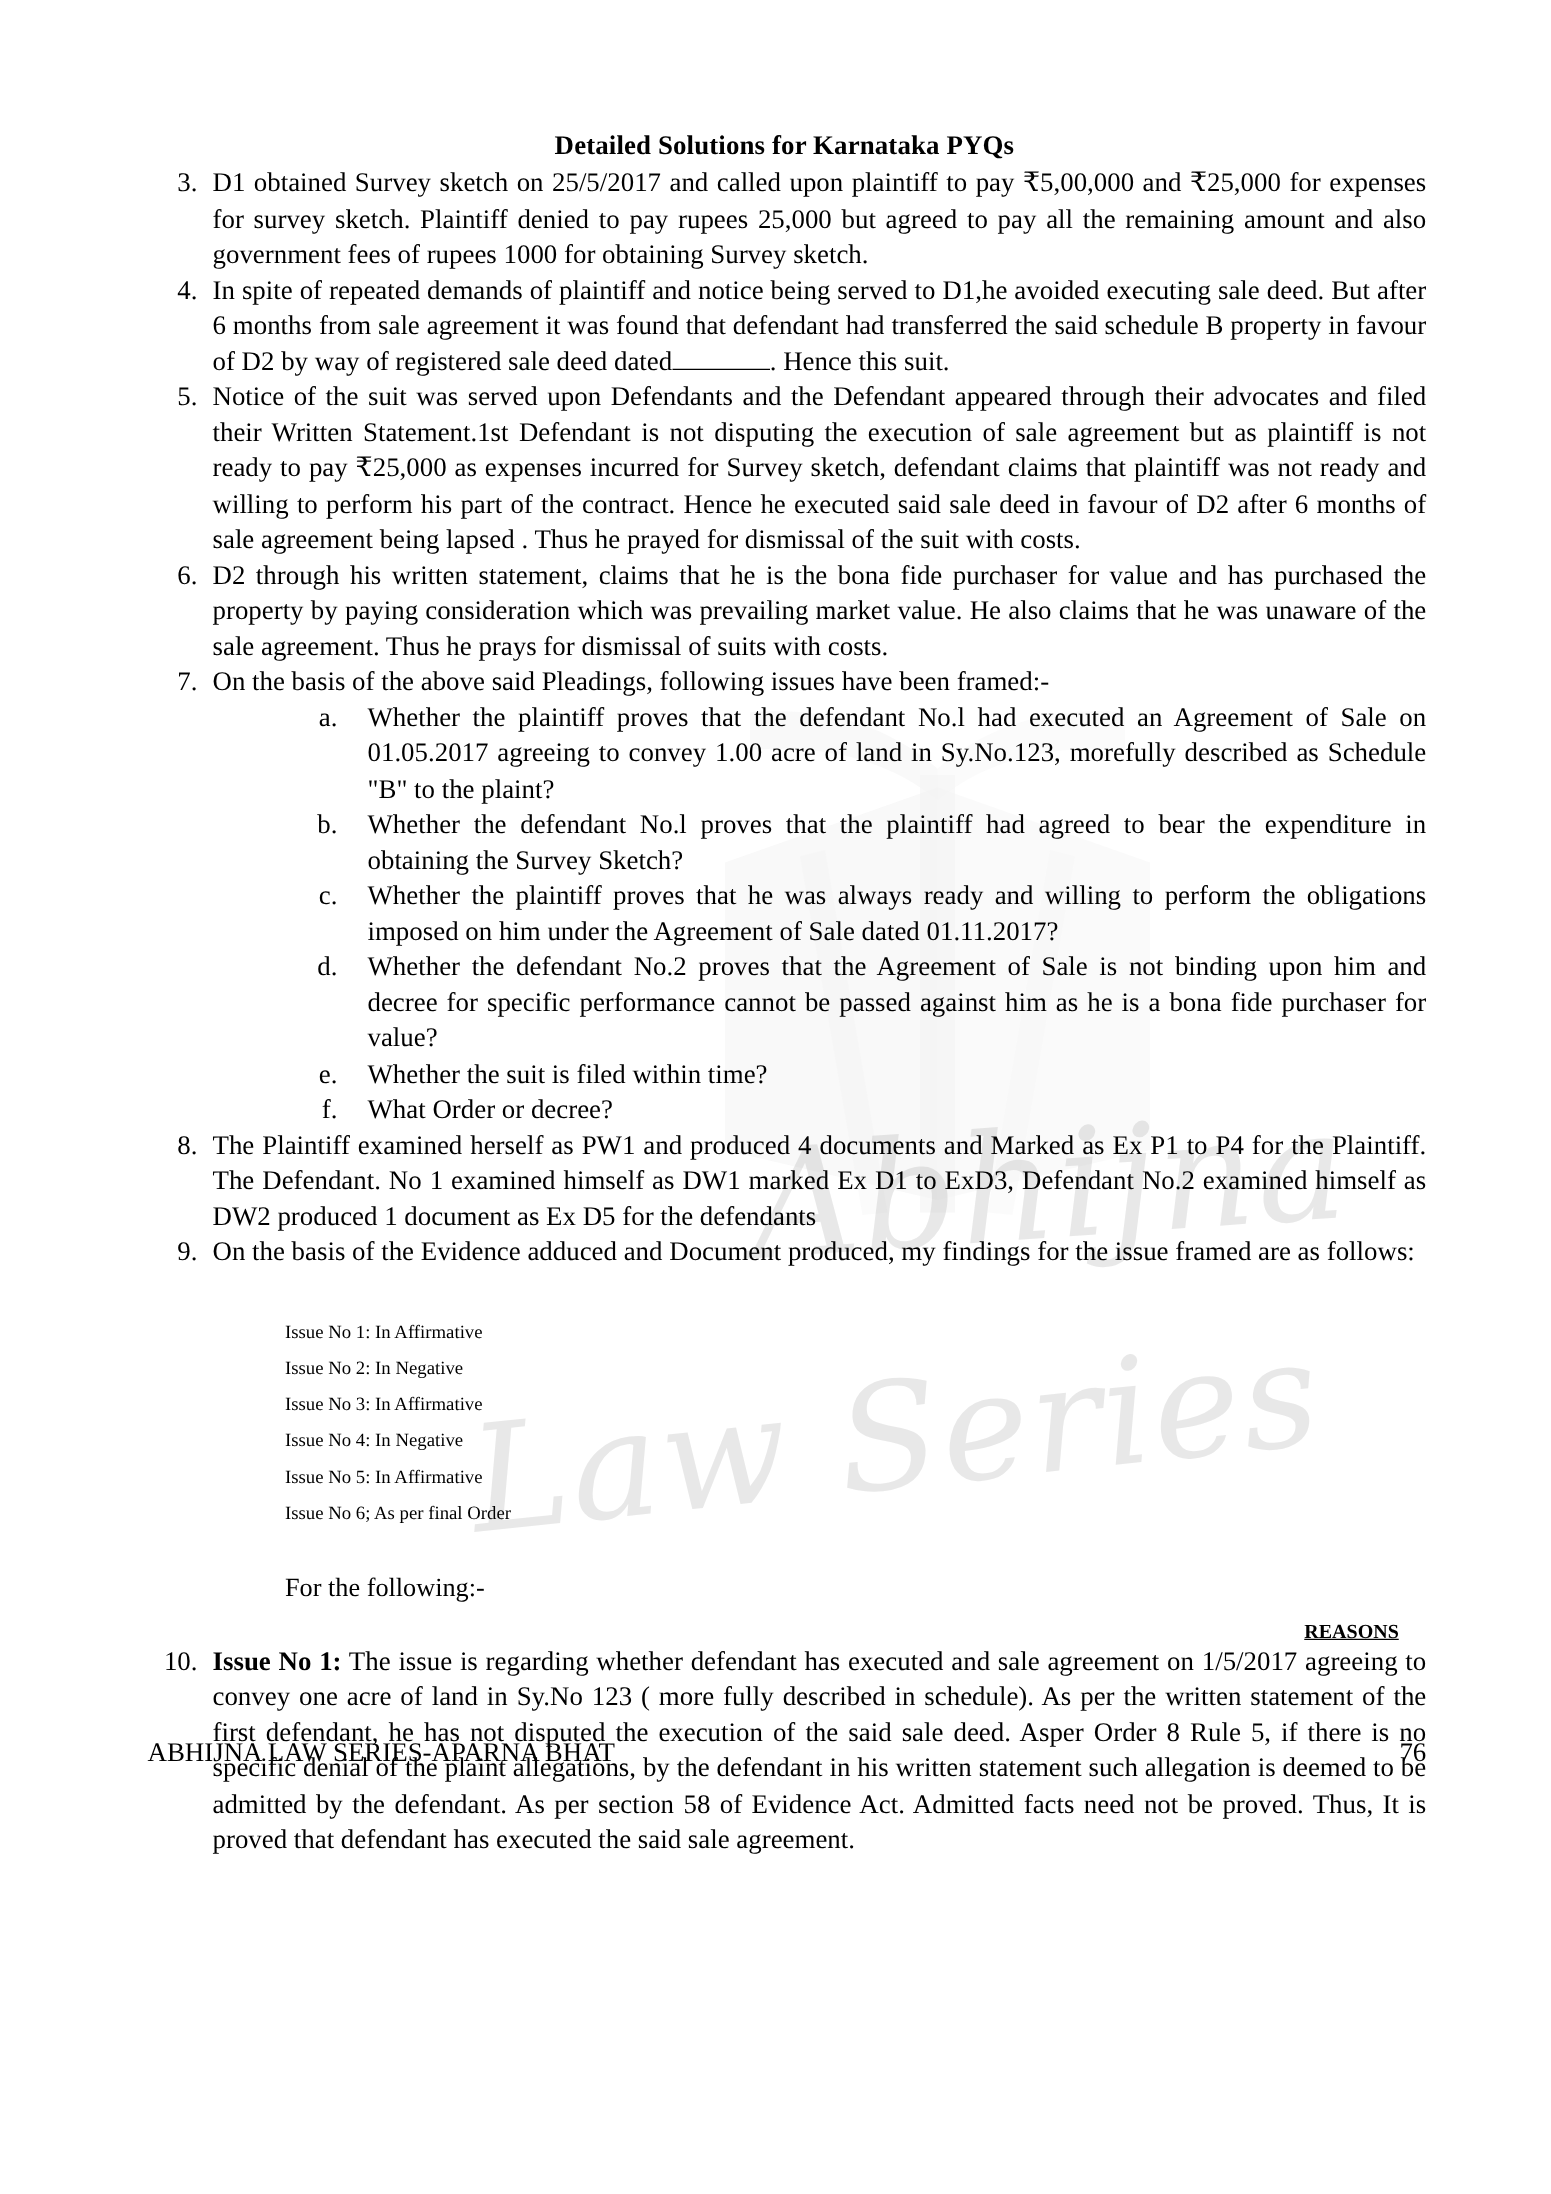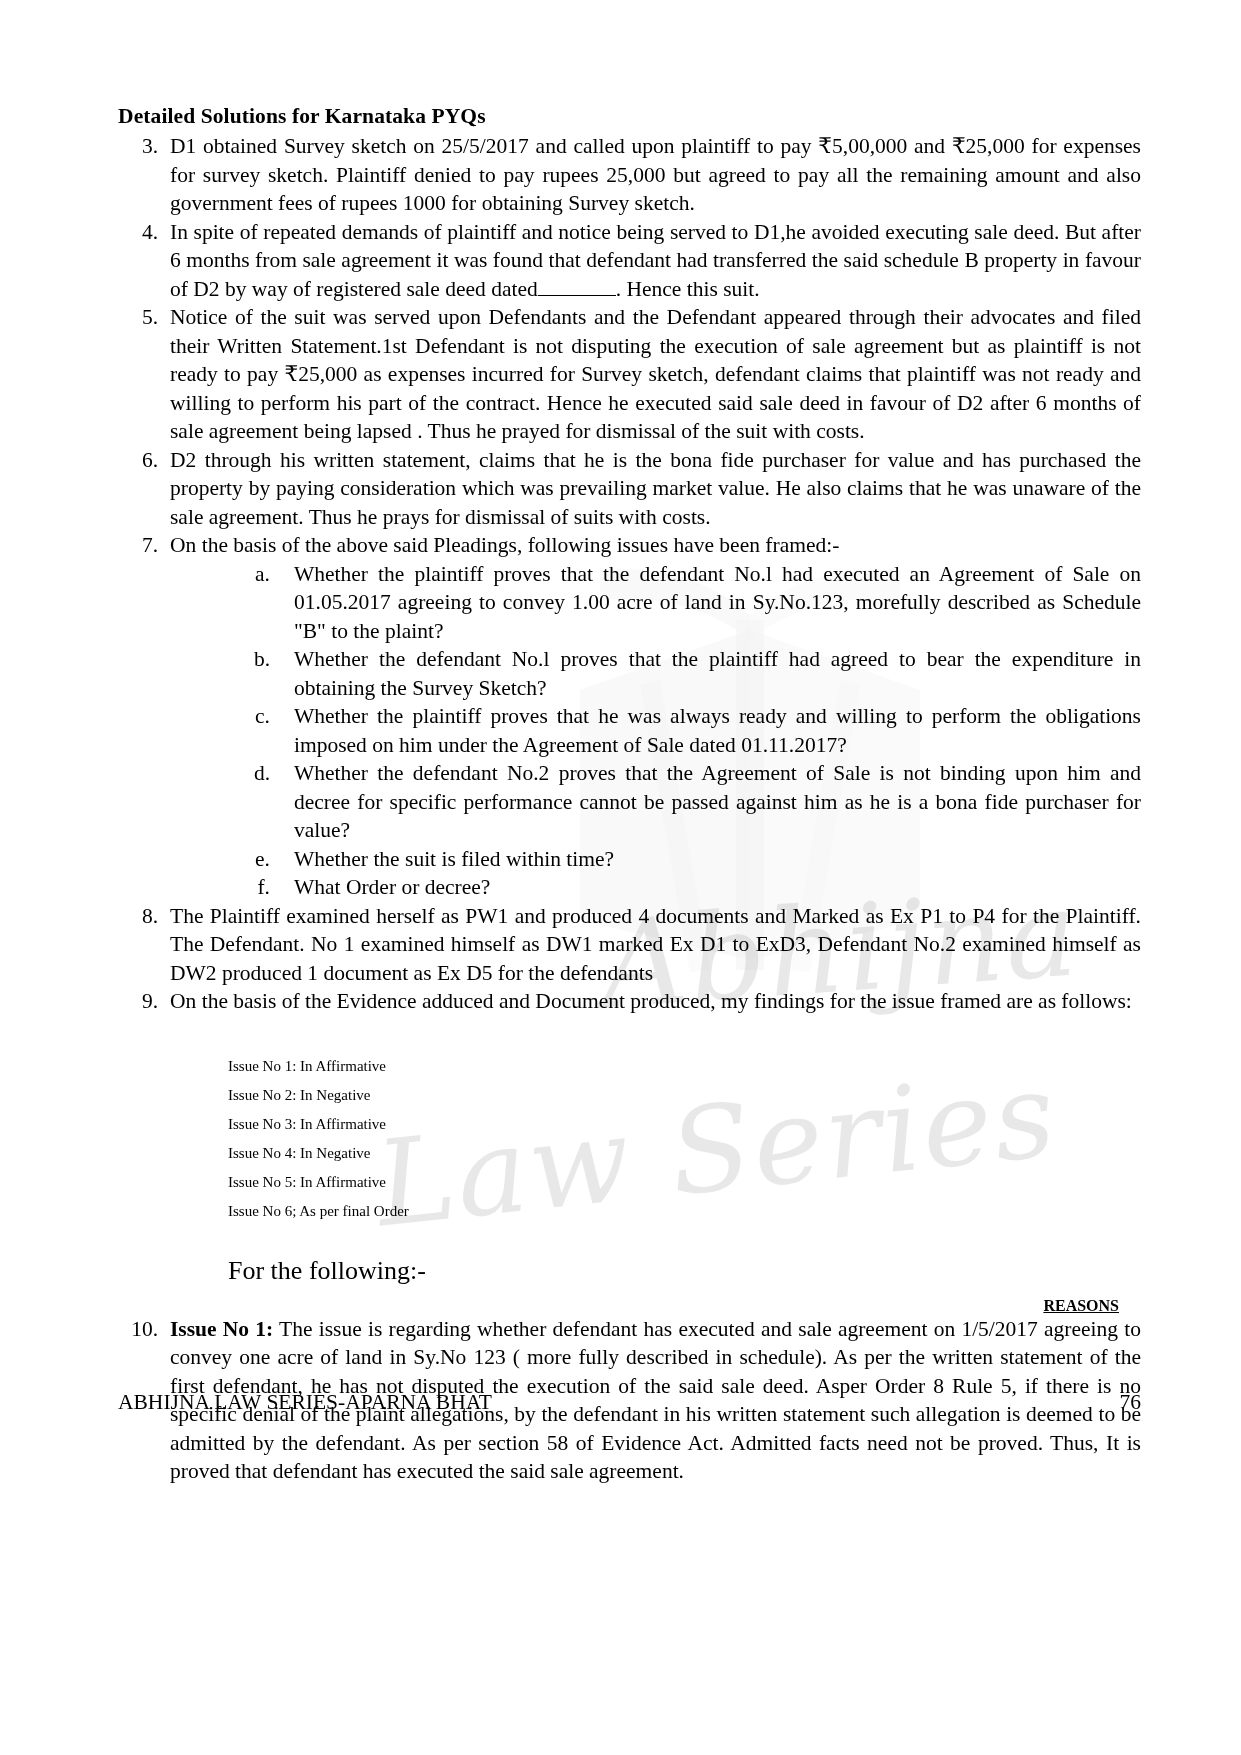--- a/index.html
+++ b/index.html
@@ -66,20 +66,21 @@
   }
 
   
   .content {
     position: relative;
     z-index: 2;
     padding: 104px 100px 0 118px;
   }
 
   .doc-header {
+    text-align: center;
     font-weight: bold;
     font-size: 21.5px;
     letter-spacing: 0.1px;
     margin: 0 0 3px 0;
     padding-right: 4px;
   }
 
   
   ol.outer {
     list-style: none;
@@ -135,21 +136,21 @@
   
   .findings {
     margin: 36px 0 0 110px;
   }
   .finding-line {
     font-size: 15px;
     line-height: 29px;
   }
   .for-following {
     margin: 30px 0 0 110px;
-    font-size: 26px;
+    font-size: 21px;
     line-height: 29px;
   }
   .reasons {
     text-align: right;
     font-size: 16px;
     font-weight: bold;
     text-decoration: underline;
     margin: 12px 0 0 0;
     padding-right: 22px;
   }

